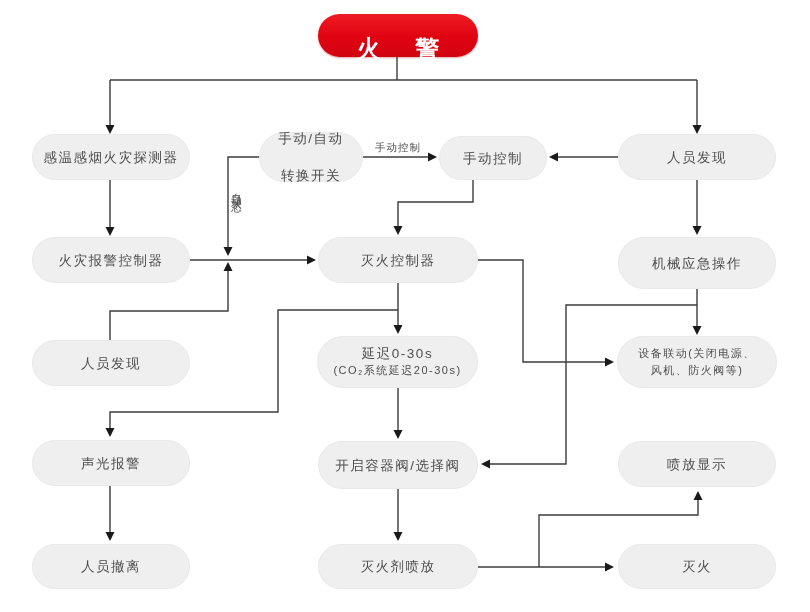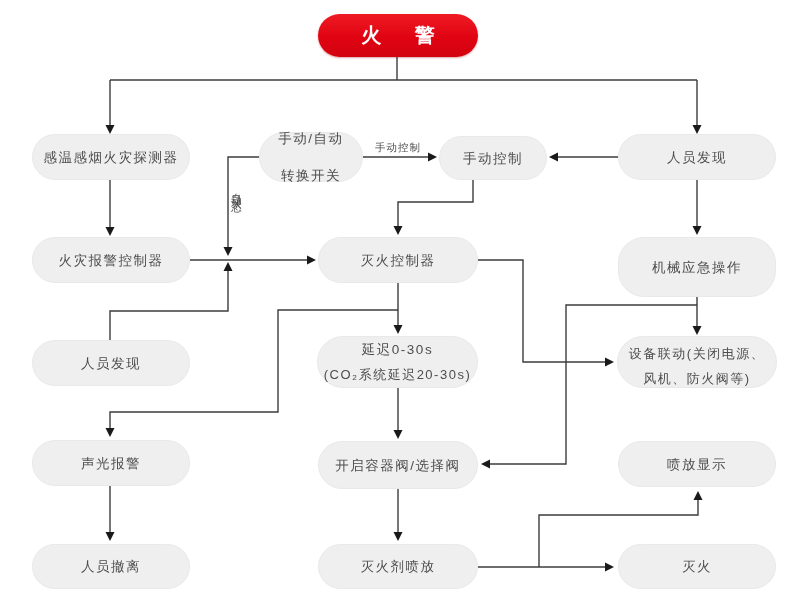--- a/index.html
+++ b/index.html
@@ -10,31 +10,32 @@
   #edges{position:absolute;left:0;top:0;width:810px;height:612px;}
   .node{
     position:absolute;display:flex;flex-direction:column;align-items:center;justify-content:center;
     background:#efefef;border:1px solid #e9e9e9;border-radius:26px;
     color:#4d4d4d;font-size:13.5px;letter-spacing:1.5px;text-align:center;line-height:17px;
     box-sizing:border-box;z-index:2;
   }
   .node span{display:block;white-space:nowrap;}
   .start{
     background:linear-gradient(180deg,#ee1b23 0%,#e00312 55%,#d20310 100%);
-    border:none;color:#ffffff;font-size:20px;font-weight:bold;
+    border:none;color:#ffffff;font-size:24px;font-weight:bold;
     letter-spacing:14px;text-indent:14px;border-radius:22px;
     box-shadow:0 1px 2px rgba(160,0,0,.35);
+    justify-content:flex-end;
   }
   .edge-label{
     position:absolute;color:#4d4d4d;font-size:10.5px;letter-spacing:1px;z-index:3;white-space:nowrap;
   }
   .edge-label.vertical{
     writing-mode:vertical-rl;text-orientation:upright;letter-spacing:3px;line-height:13px;
   }
-  .sub{font-size:13px;margin-top:8px;}
+  .sub{font-size:11px;}
 </style>
 </head>
 <body>
 
 <div id="canvas">
 
   <svg id="edges" width="810" height="612" viewBox="0 0 810 612" fill="none" stroke="#3c3c3c" stroke-width="1.4">
 
     <g>
       <polyline points="397,57 397,80"></polyline>
@@ -153,21 +154,21 @@
 
   <div class="edge-label" style="left:375px;top:141px;">手动控制</div>
   <div class="edge-label vertical" style="left:230px;top:184px;">自动状态</div>
 
   <div class="node" style="left:32px;top:237px;width:158px;height:46px;">
     <span>火灾报警控制器</span>
   </div>
   <div class="node" style="left:318px;top:237px;width:160px;height:46px;">
     <span>灭火控制器</span>
   </div>
-  <div class="node" style="left:618px;top:237px;width:158px;height:60px;text-align:right;">
+  <div class="node" style="left:618px;top:237px;width:158px;height:52px;text-align:right;">
     <span>机械应急操作</span>
   </div>
 
   <div class="node" style="left:32px;top:340px;width:158px;height:46px;">
     <span>人员发现</span>
   </div>
   <div class="node" style="left:317px;top:336px;width:161px;height:52px;">
     <span>延迟0-30s</span>
     <span class="sub">(CO₂系统延迟20-30s)</span>
   </div>

